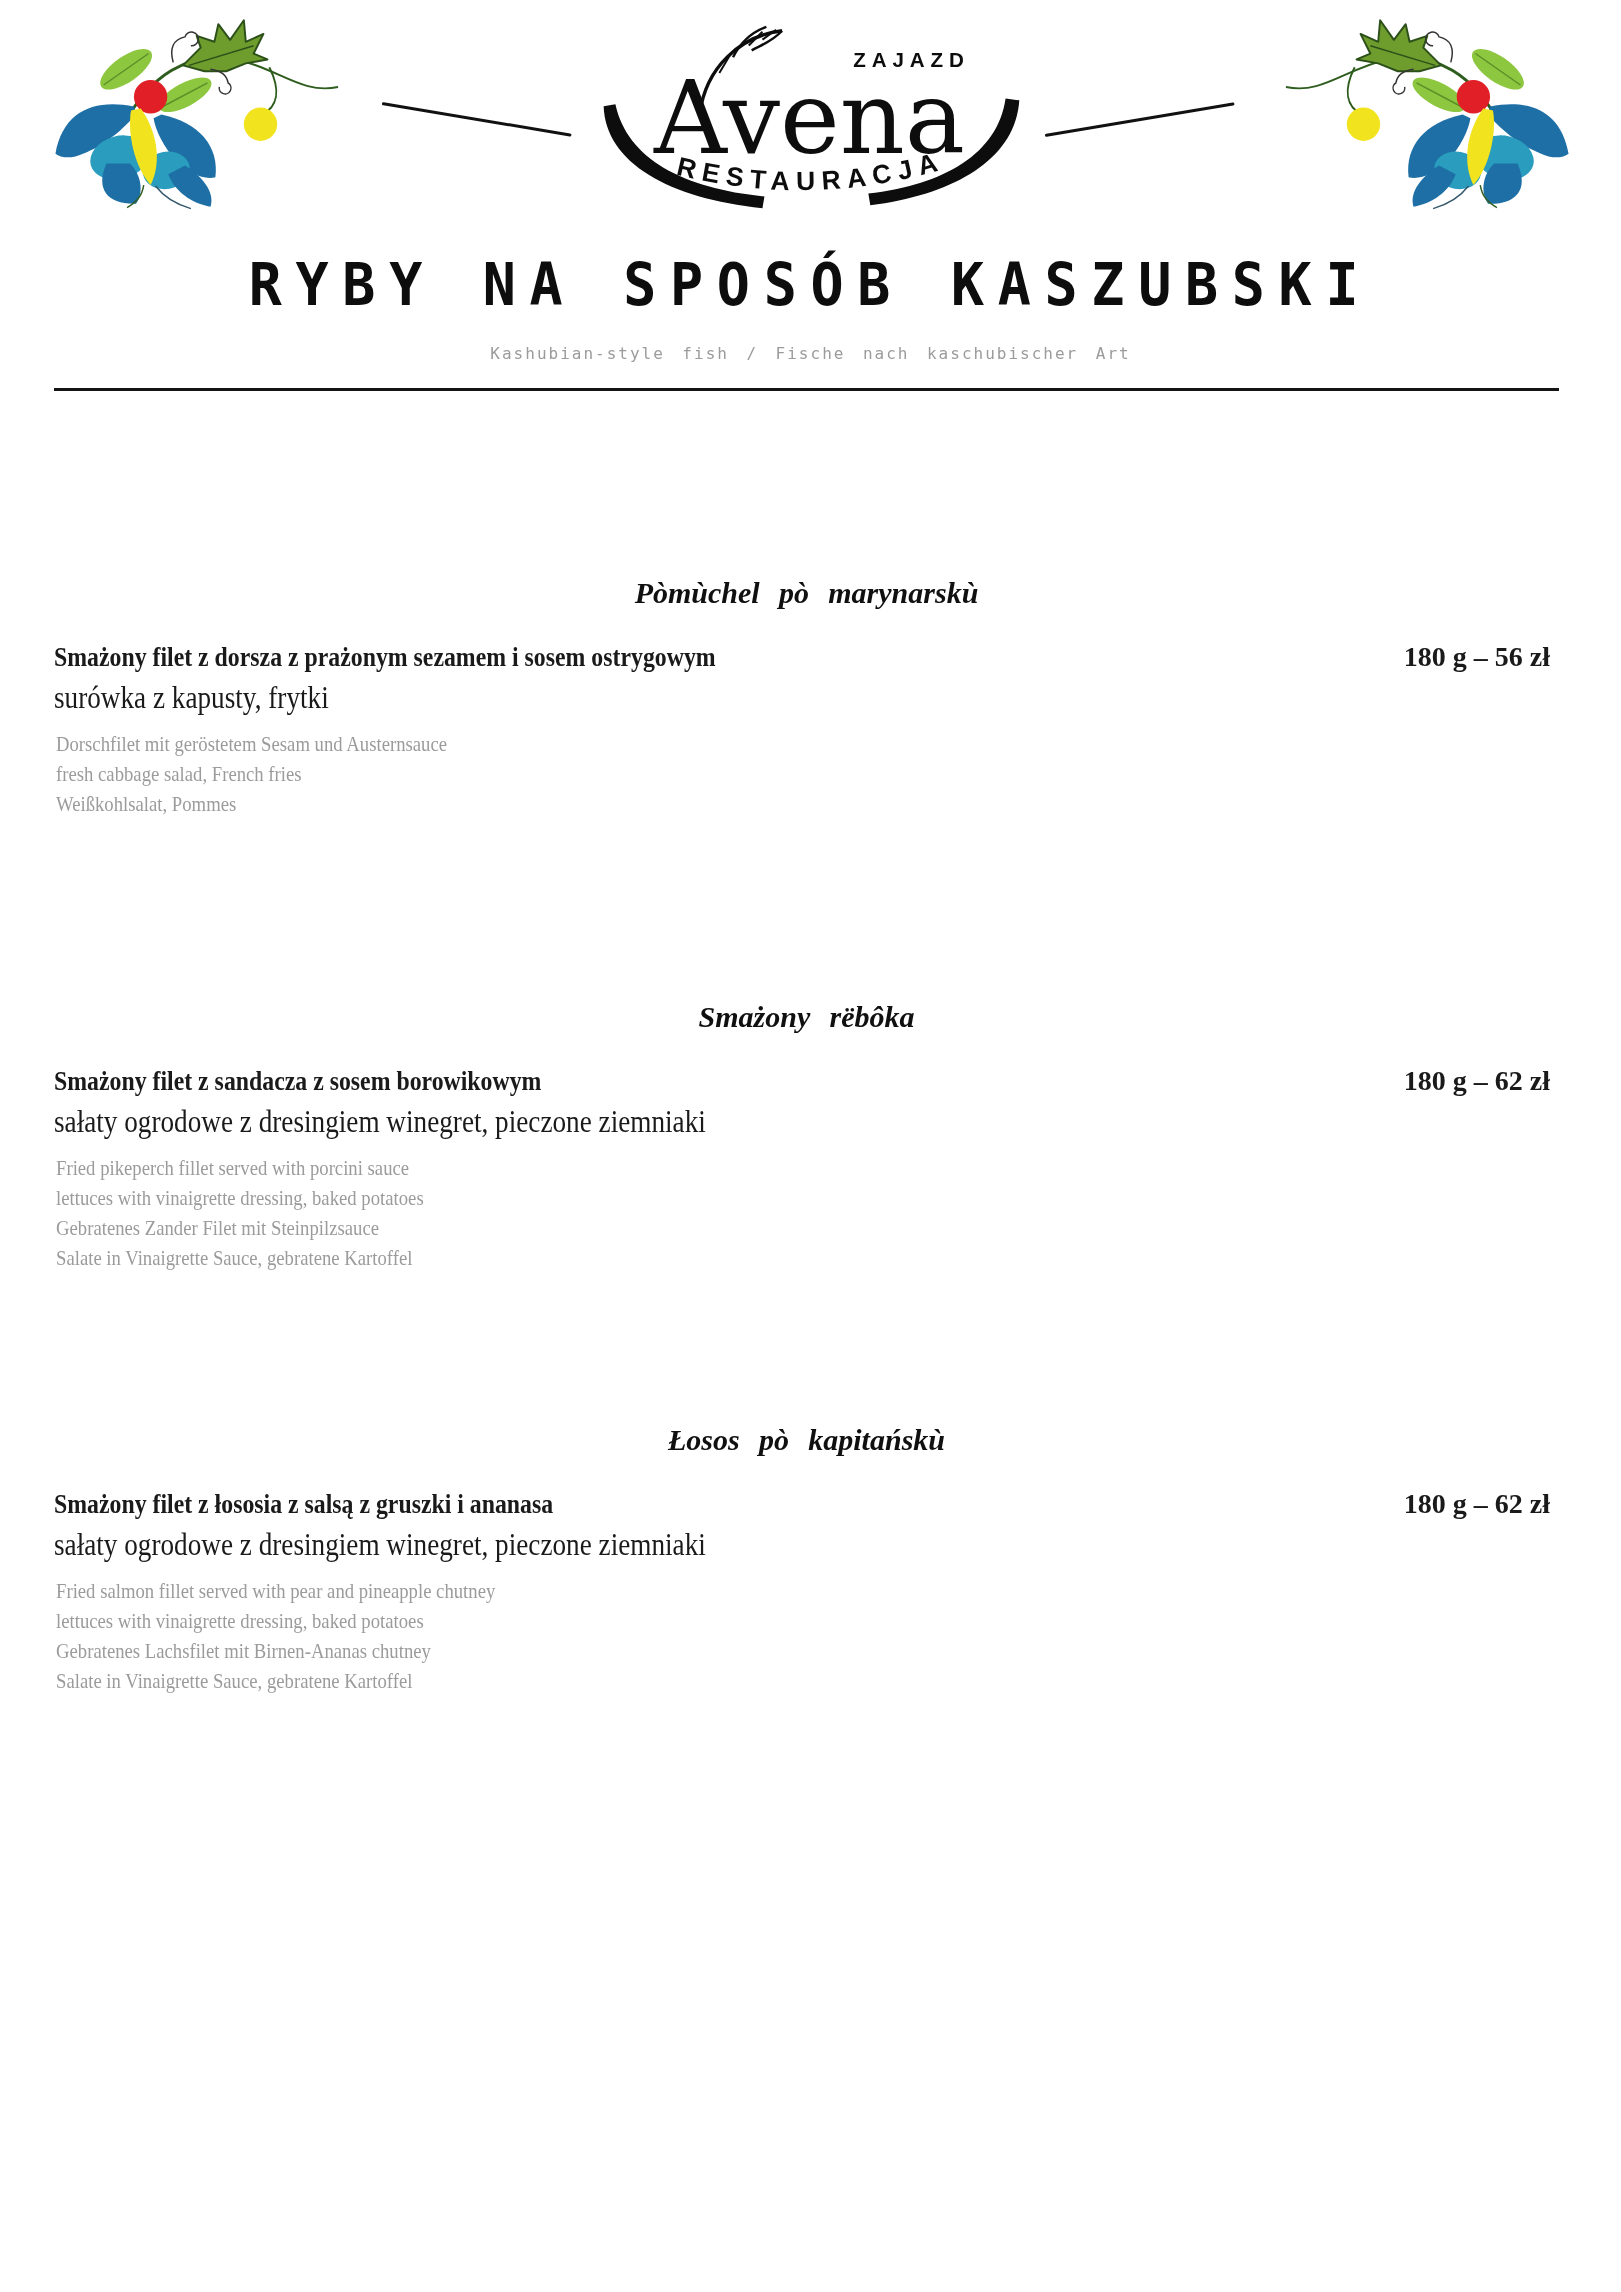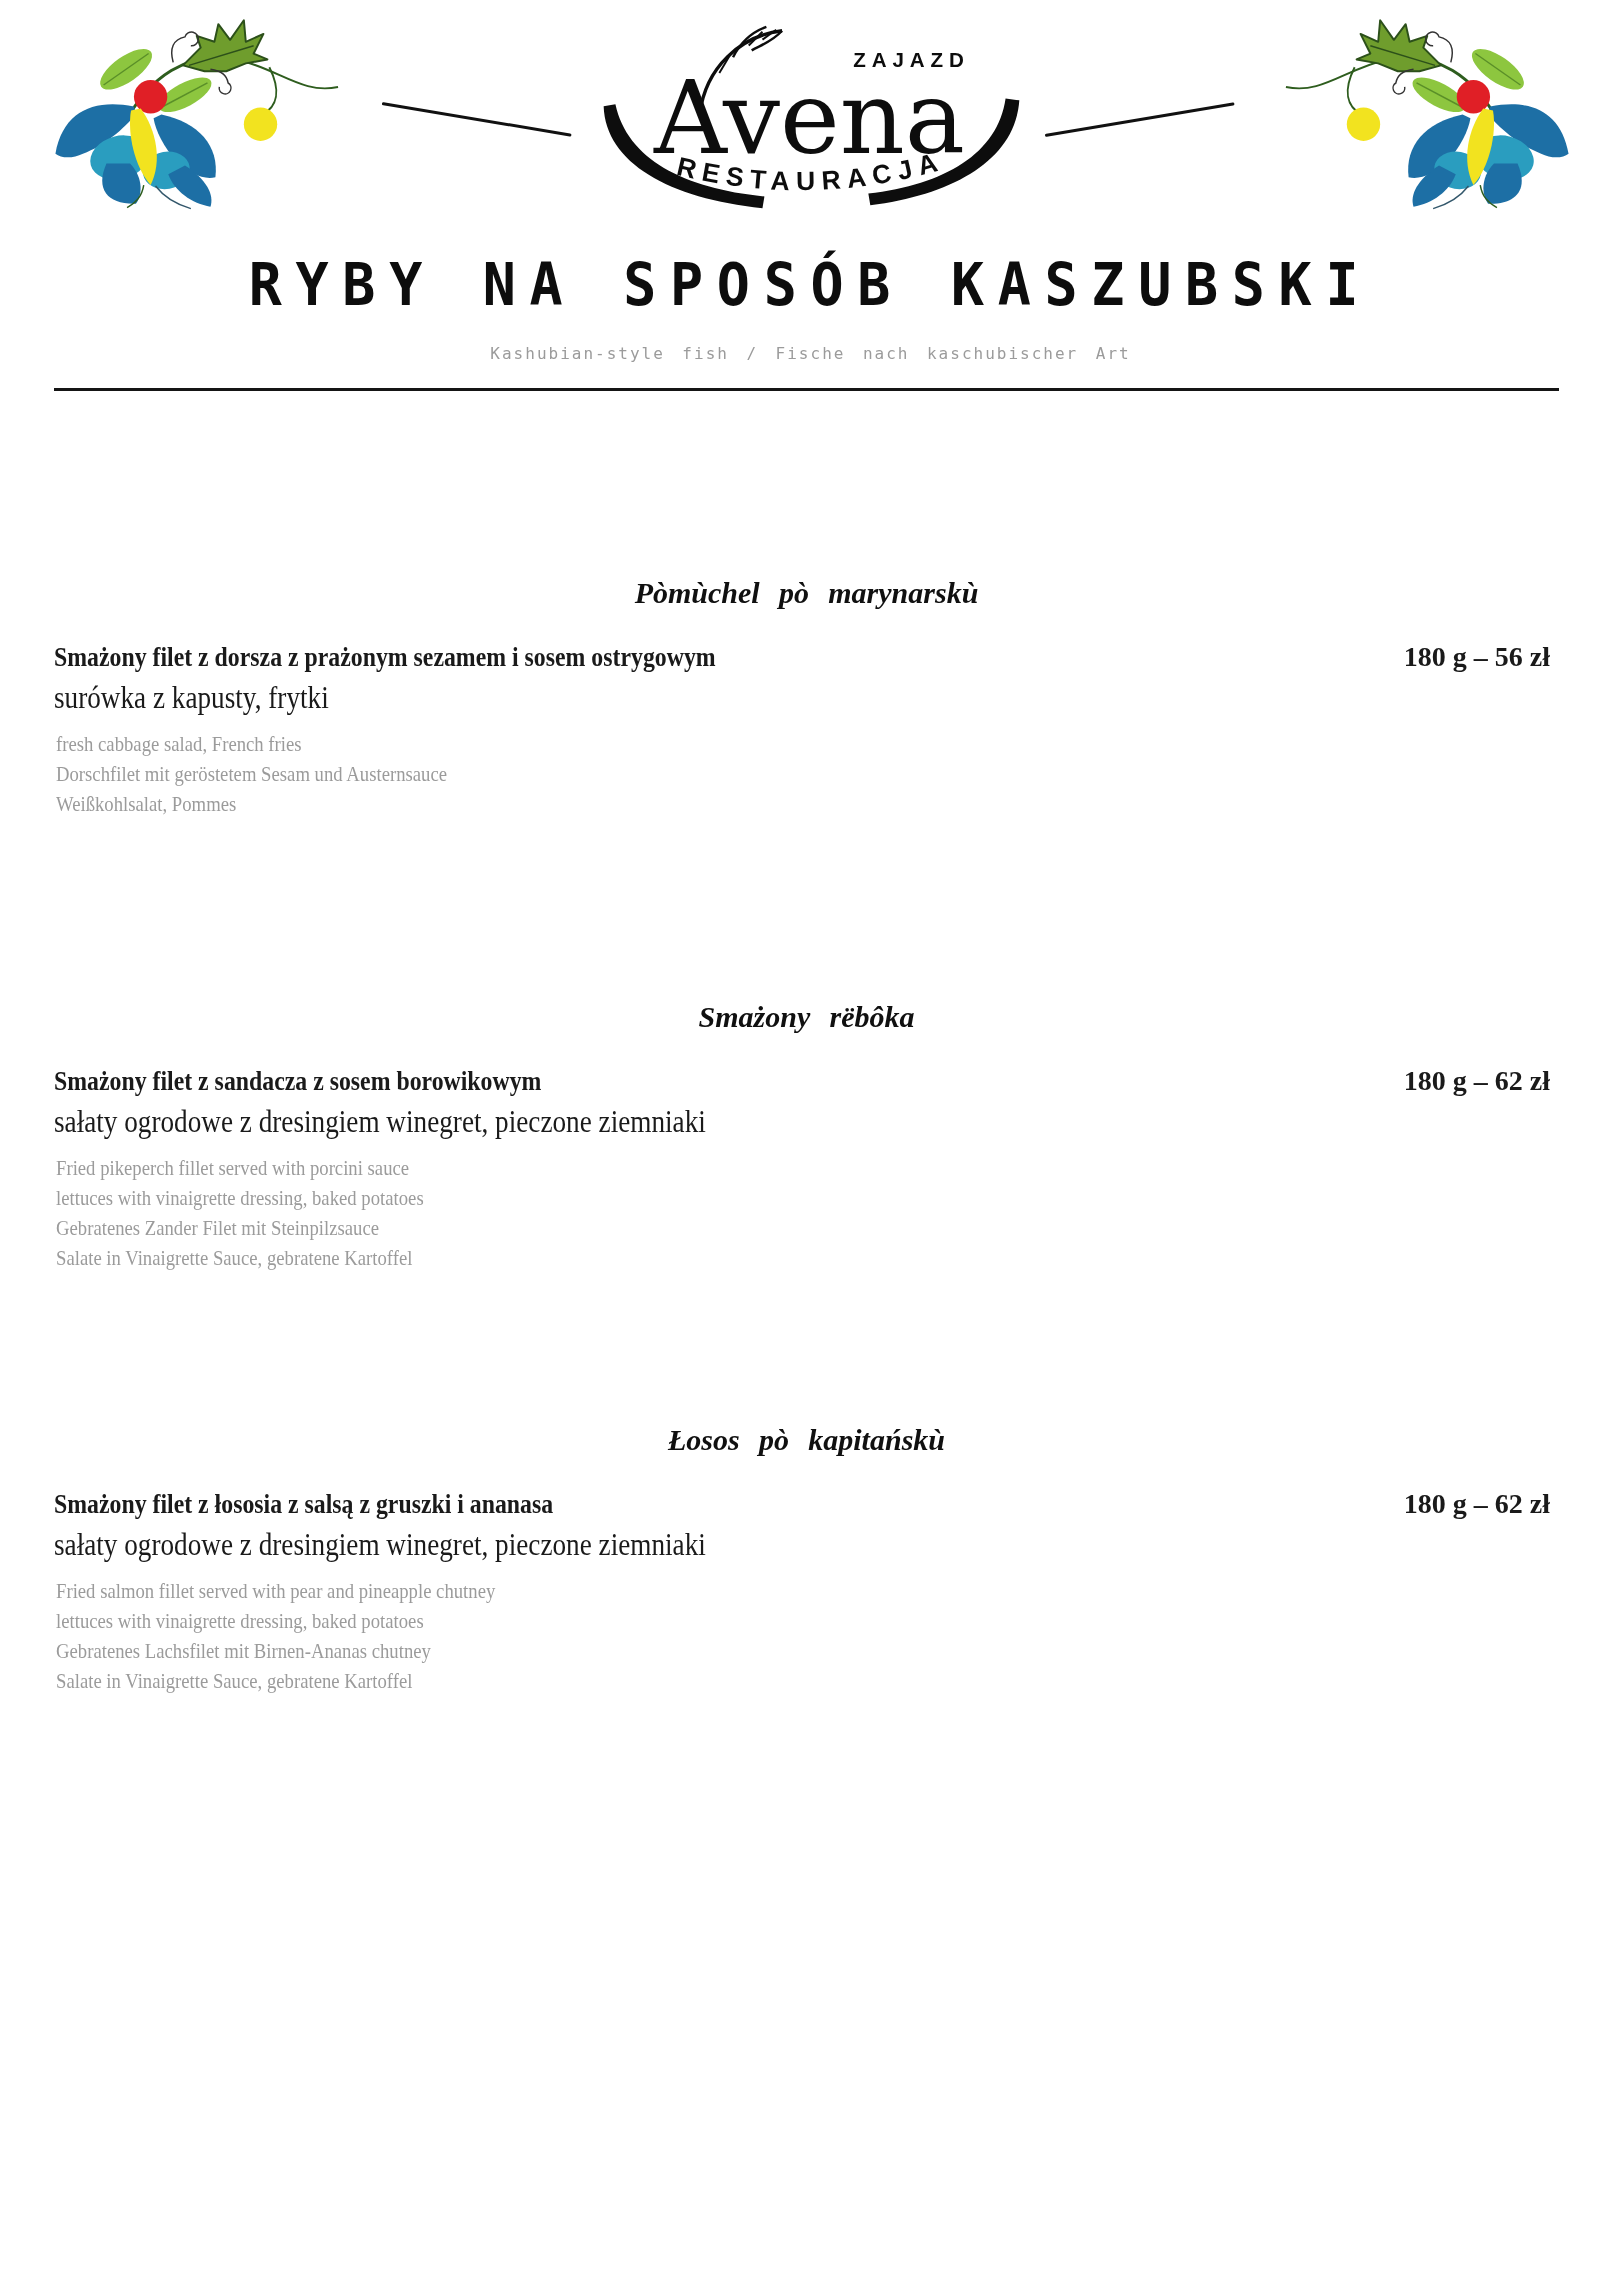--- a/index.html
+++ b/index.html
@@ -176,22 +176,22 @@
   <div class="divider"></div>
 
   <section class="section s1">
     <h2 class="sec-heading">Pòmùchel pò marynarskù</h2>
     <div class="item-row">
       <div class="item-name"><span class="cond">Smażony filet z dorsza z prażonym sezamem i sosem ostrygowym</span></div>
       <div class="item-price">180 g – 56 zł</div>
     </div>
     <div class="item-sub"><span class="cond">surówka z kapusty, frytki</span></div>
     <div class="item-desc">
+      <div><span class="cond">Dorschfilet mit geröstetem Sesam und Austernsauce</span></div>
       <div><span class="cond">fresh cabbage salad, French fries</span></div>
-      <div><span class="cond">Dorschfilet mit geröstetem Sesam und Austernsauce</span></div>
       <div><span class="cond">Weißkohlsalat, Pommes</span></div>
     </div>
   </section>
 
   <section class="section s2">
     <h2 class="sec-heading">Smażony rëbôka</h2>
     <div class="item-row">
       <div class="item-name"><span class="cond">Smażony filet z sandacza z sosem borowikowym</span></div>
       <div class="item-price">180 g – 62 zł</div>
     </div>

